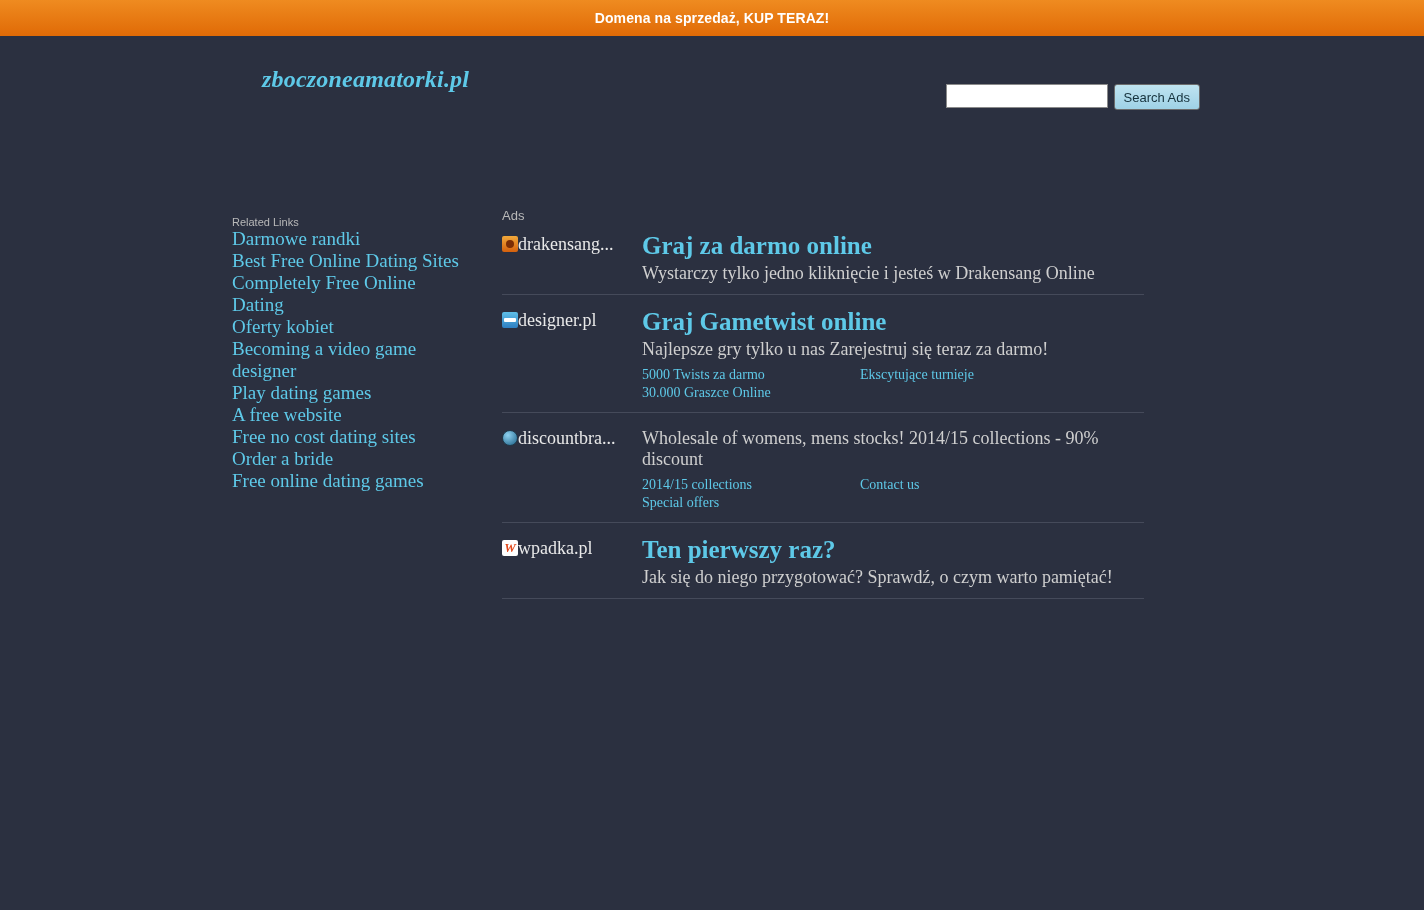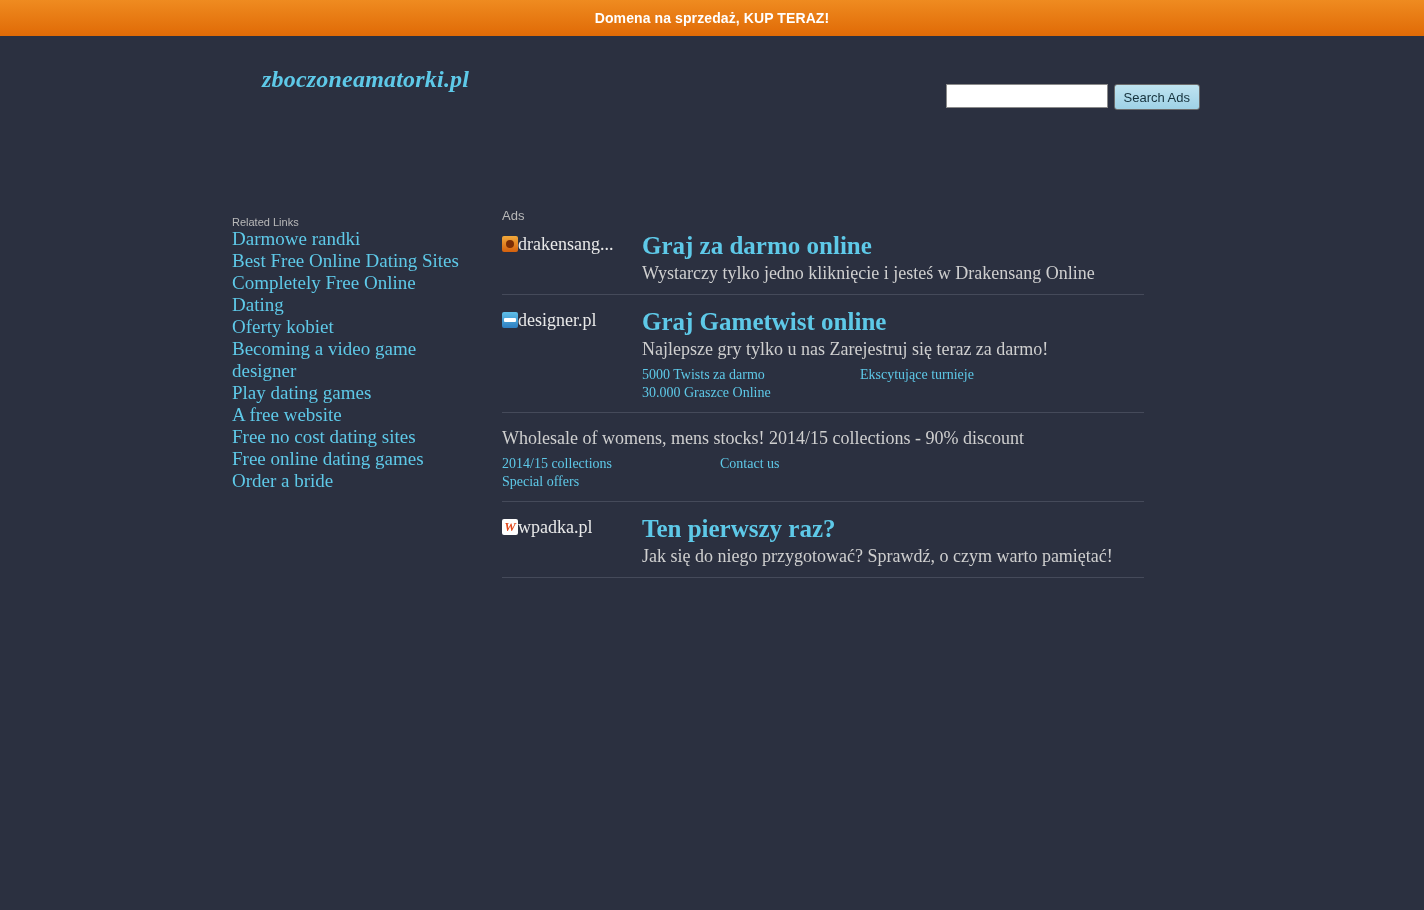--- a/index.html
+++ b/index.html
@@ -238,22 +238,22 @@
   <div class="related">
     <div class="related-title">Related Links</div>
     <a class="related-link">Darmowe randki</a>
     <a class="related-link">Best Free Online Dating Sites</a>
     <a class="related-link">Completely Free Online Dating</a>
     <a class="related-link">Oferty kobiet</a>
     <a class="related-link">Becoming a video game designer</a>
     <a class="related-link">Play dating games</a>
     <a class="related-link">A free website</a>
     <a class="related-link">Free no cost dating sites</a>
+    <a class="related-link">Order a bride</a>
     <a class="related-link">Free online dating games</a>
-    <a class="related-link">Order a bride</a>
   </div>
 
   <div class="ads">
     <div class="ads-label">Ads</div>
 
     <div class="ad-row">
       <div class="ad-left">
         <span class="favicon fav-drakensang"></span>
         <span class="ad-domain">drakensang...</span>
       </div>
@@ -273,20 +273,24 @@
         <div class="ad-desc">Najlepsze gry tylko u nas Zarejestruj się teraz za darmo!</div>
         <div class="ad-sublinks">
           <a class="ad-sublink">5000 Twists za darmo</a>
           <a class="ad-sublink">Ekscytujące turnieje</a>
           <a class="ad-sublink">30.000 Graszce Online</a>
         </div>
       </div>
     </div>
 
     <div class="ad-row">
+      <div class="ad-left">
+        <span class="favicon fav-globe"></span>
+        <span class="ad-domain">discountbra...</span>
+      </div>
       <div class="ad-body">
         <div class="ad-desc">Wholesale of womens, mens stocks! 2014/15 collections - 90% discount</div>
         <div class="ad-sublinks">
           <a class="ad-sublink">2014/15 collections</a>
           <a class="ad-sublink">Contact us</a>
           <a class="ad-sublink">Special offers</a>
         </div>
       </div>
     </div>
 

